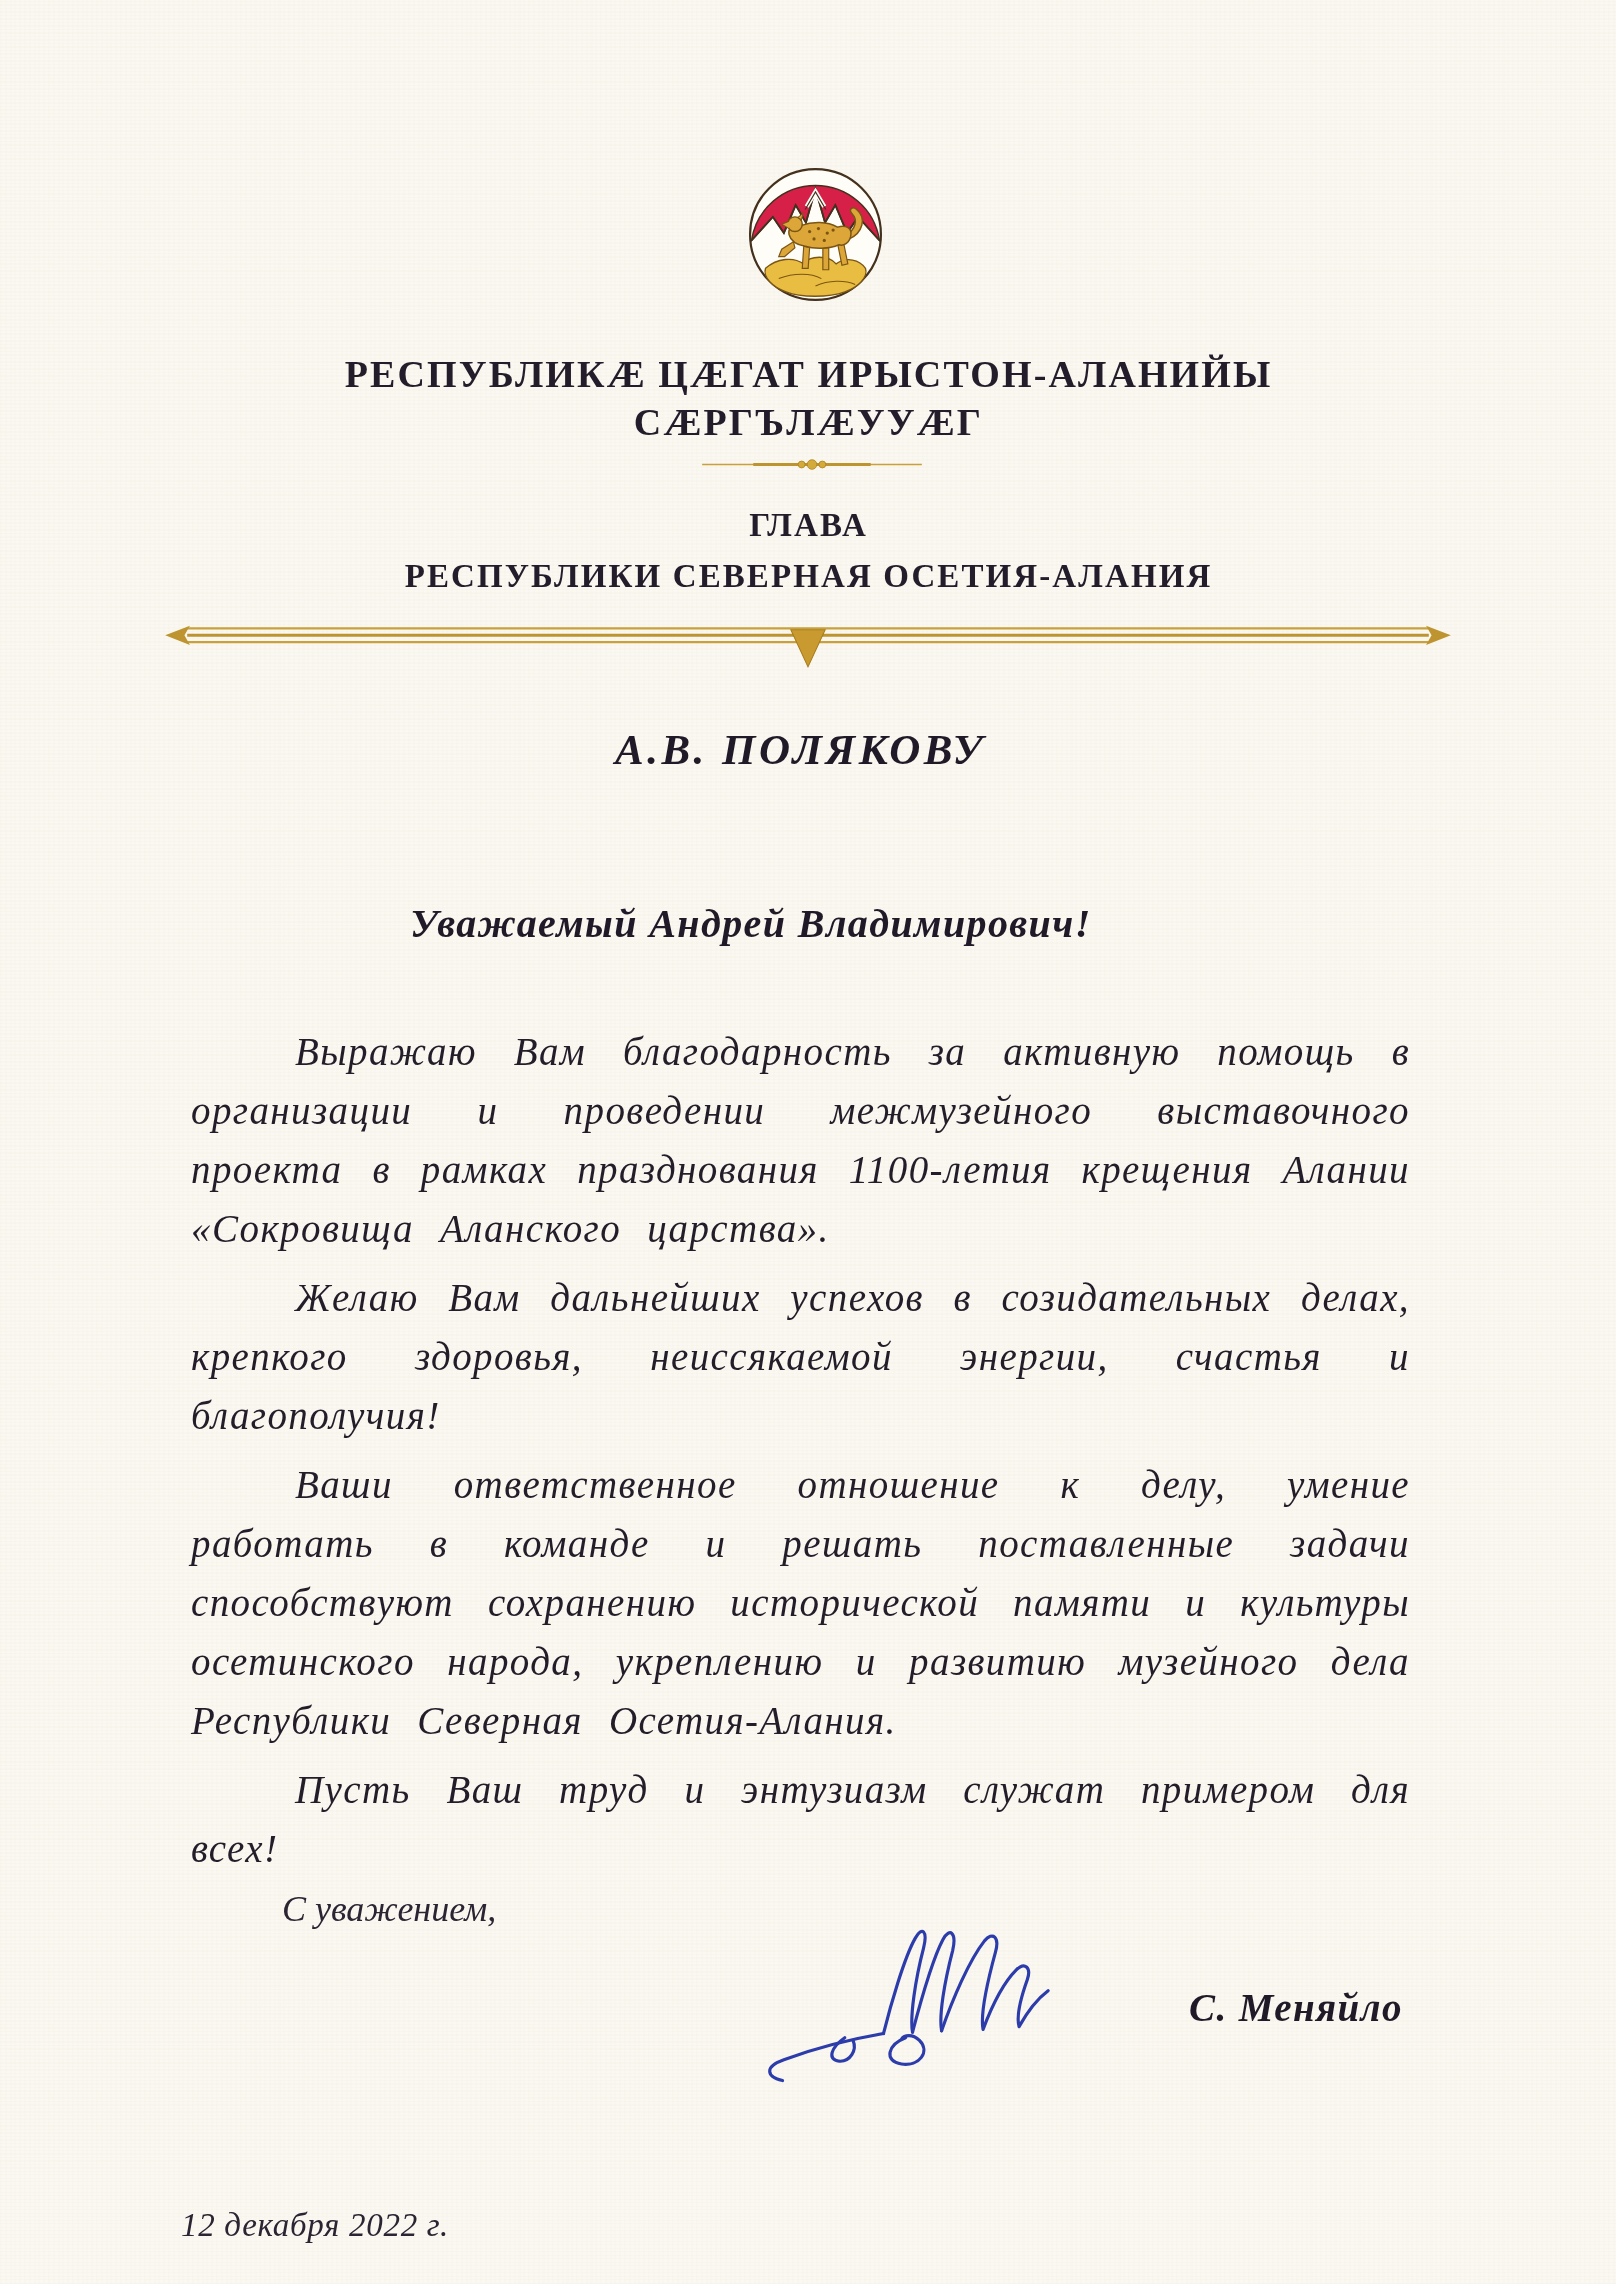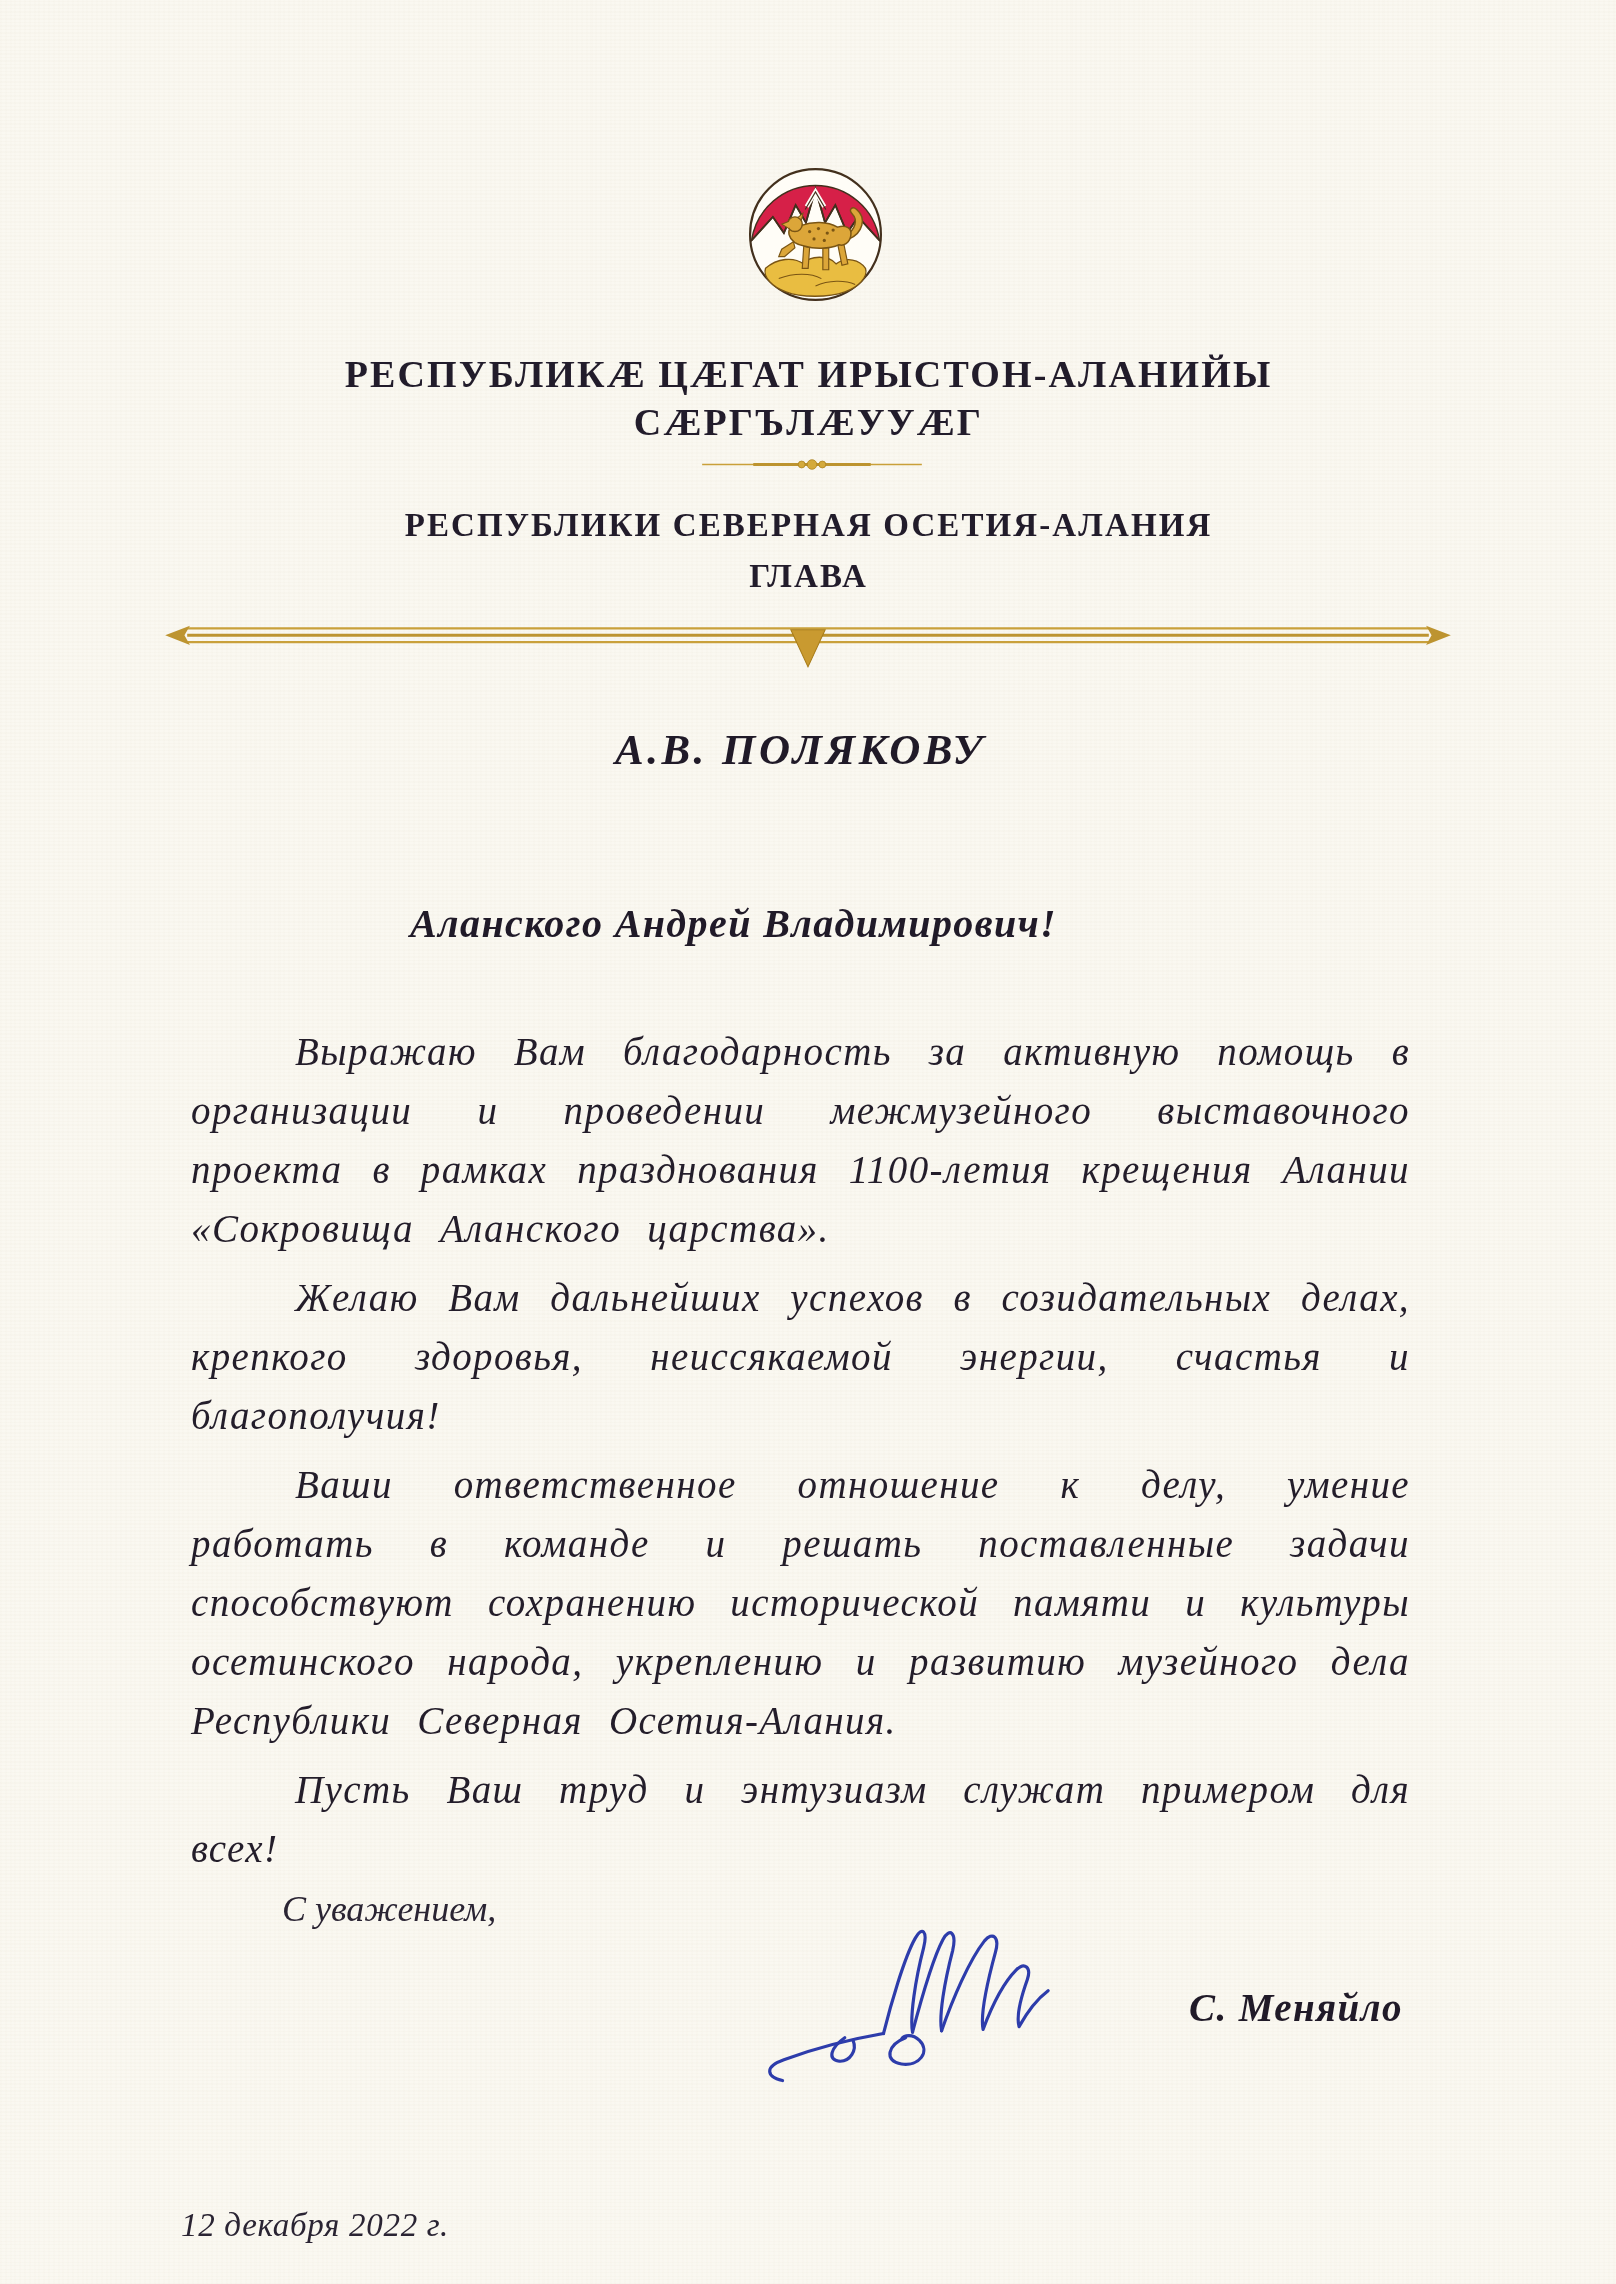--- a/index.html
+++ b/index.html
@@ -100,36 +100,36 @@
 
   <svg class="abs ornament-small" viewBox="0 0 330 30" aria-hidden="true">
     <line x1="6" y1="15" x2="324" y2="15" stroke="#c9a03a" stroke-width="2"></line>
     <line x1="80" y1="15" x2="250" y2="15" stroke="#bd9430" stroke-width="4"></line>
     <circle cx="150" cy="15" r="5" fill="#d4aa3c" stroke="#a87c18" stroke-width="1"></circle>
     <circle cx="165" cy="15" r="7" fill="#d4aa3c" stroke="#a87c18" stroke-width="1"></circle>
     <circle cx="180" cy="15" r="5" fill="#d4aa3c" stroke="#a87c18" stroke-width="1"></circle>
   </svg>
 
   <div class="abs center-x lh-russian">
+    <div>ГЛАВА</div>
     <div>РЕСПУБЛИКИ СЕВЕРНАЯ ОСЕТИЯ-АЛАНИЯ</div>
-    <div>ГЛАВА</div>
   </div>
 
   <svg class="abs divider-big" viewBox="0 0 1890 80" aria-hidden="true">
     <line x1="42" y1="18" x2="1848" y2="18" stroke="#c9a03a" stroke-width="3"></line>
     <line x1="42" y1="28" x2="1848" y2="28" stroke="#bd9430" stroke-width="4.5"></line>
     <line x1="42" y1="38" x2="1848" y2="38" stroke="#c9a03a" stroke-width="3"></line>
     <polygon points="10,28 46,14 38,28 46,42" fill="#bd9430"></polygon>
     <polygon points="1880,28 1844,14 1852,28 1844,42" fill="#bd9430"></polygon>
     <polygon points="920,20 970,20 945,74" fill="#c99a30" stroke="#a87c18" stroke-width="1.5"></polygon>
   </svg>
 
   <div class="abs addressee">А.В. ПОЛЯКОВУ</div>
 
-  <div class="abs salutation">Аланского Андрей Владимирович!</div>
+  <div class="abs salutation">Уважаемый Андрей Владимирович!</div>
 
   <div class="abs body-text">
     <p>Выражаю Вам благодарность за активную помощь в организации и проведении межмузейного выставочного проекта в рамках празднования 1100-летия крещения Алании «Сокровища Аланского царства».</p>
     <p>Желаю Вам дальнейших успехов в созидательных делах, крепкого здоровья, неиссякаемой энергии, счастья и благополучия!</p>
     <p>Ваши ответственное отношение к делу, умение работать в команде и решать поставленные задачи способствуют сохранению исторической памяти и культуры осетинского народа, укреплению и развитию музейного дела Республики Северная Осетия-Алания.</p>
     <p>Пусть Ваш труд и энтузиазм служат примером для всех!</p>
   </div>
 
   <div class="abs closing">С уважением,</div>
 

